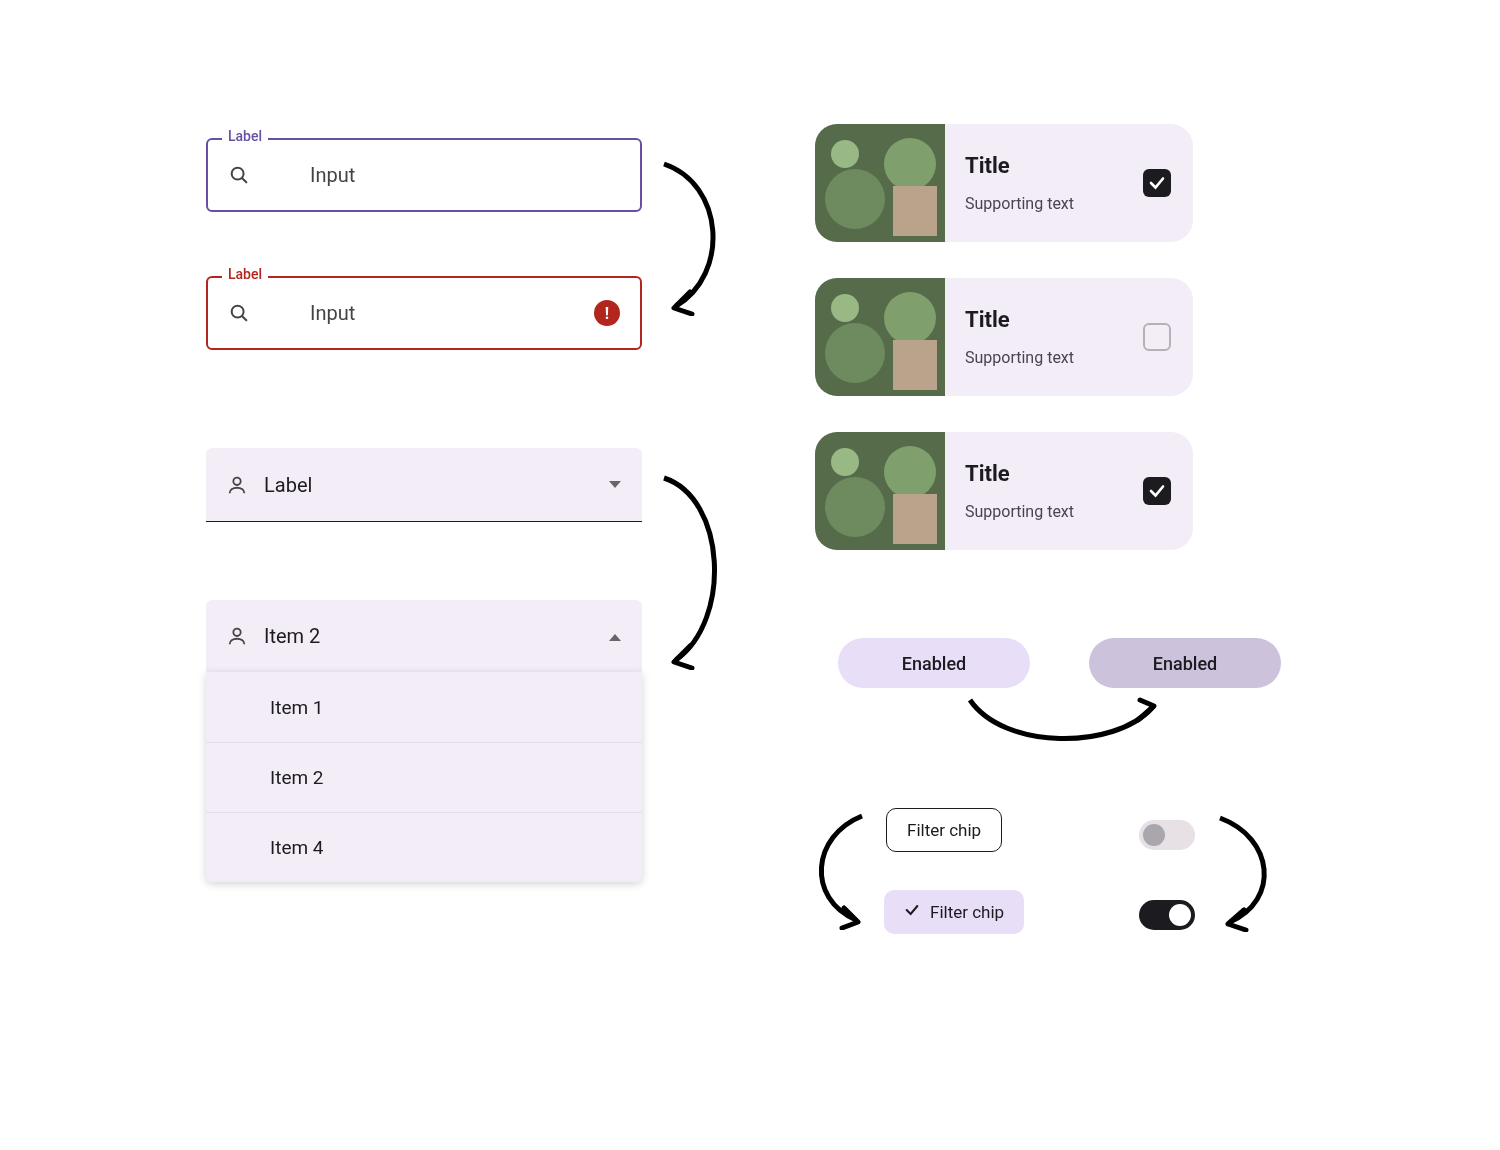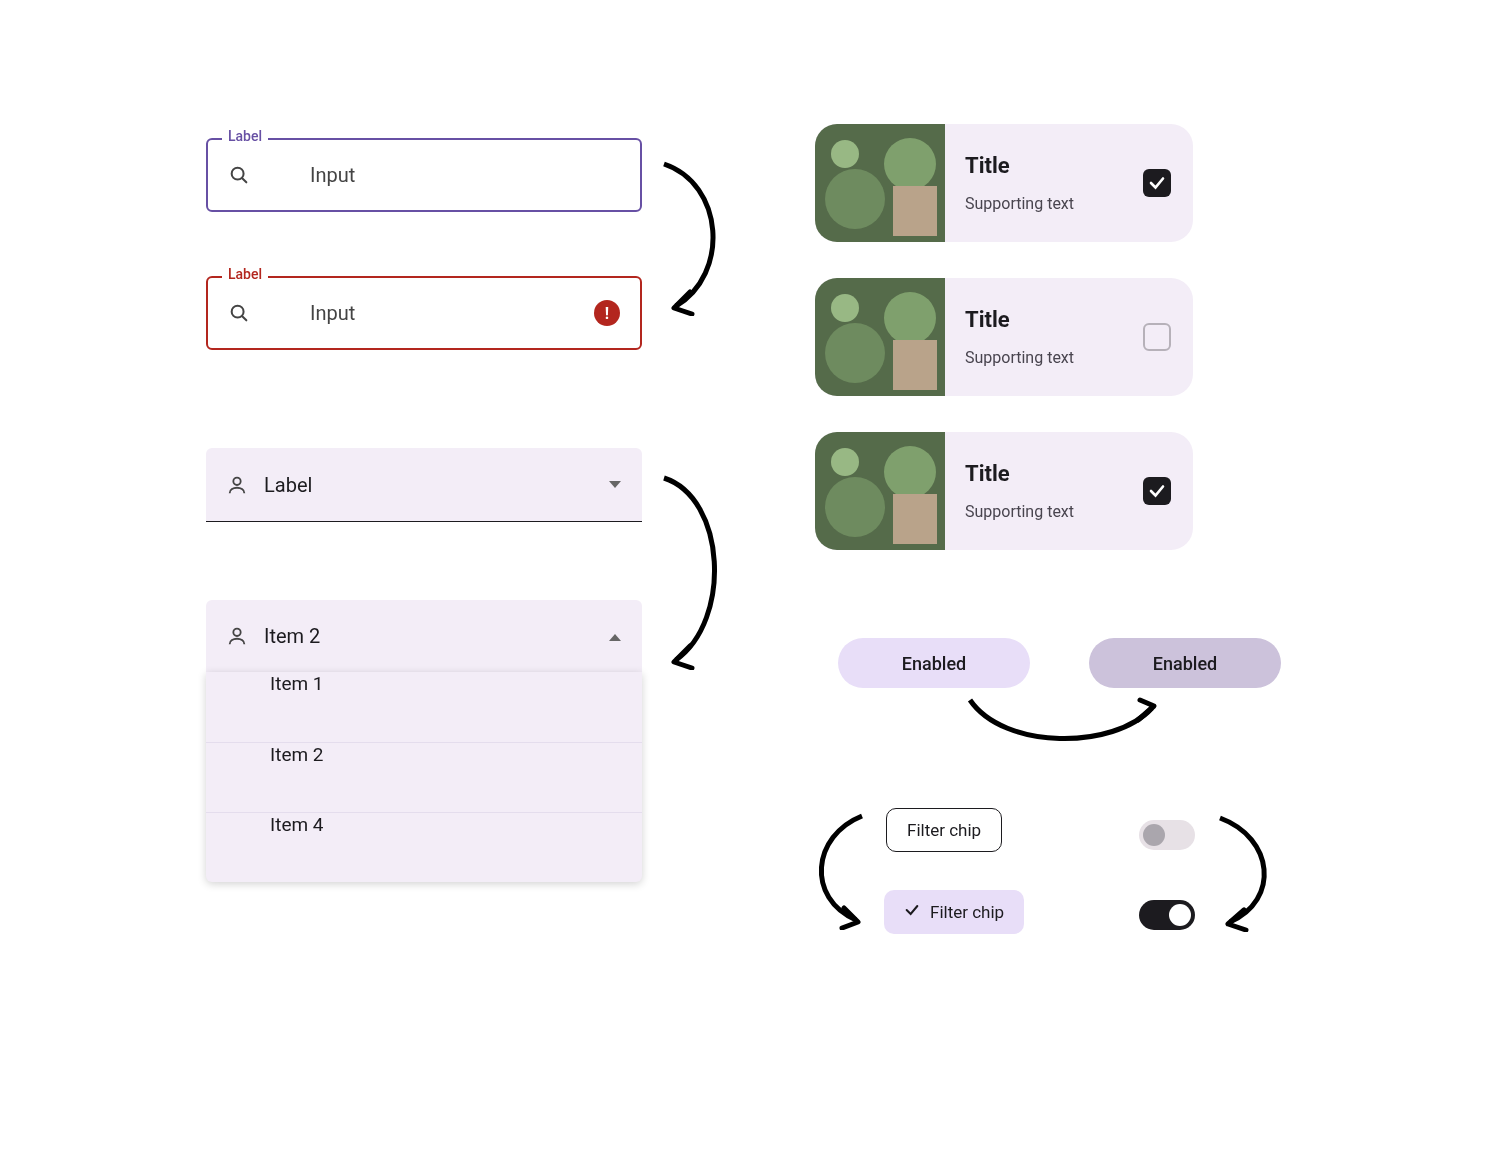--- a/index.html
+++ b/index.html
@@ -76,21 +76,21 @@
     position: absolute;
     left: 72px; top: 612px;
     width: 436px;
     background: #f3edf7;
     border-radius: 0 0 6px 6px;
     box-shadow: 0 2px 8px rgba(0,0,0,0.18);
     overflow: hidden;
   }
   .menu-item {
     height: 70px;
-    display: flex; align-items: flex-start;
+    display: flex; align-items: center;
     padding: 0 32px 0 64px;
     font-size: 19px;
     color: #1c1b1f;
     border-top: 1px solid #e4dded;
   }
   .menu-item:first-child { border-top: none; }
 
   
   .listitem {
     position: absolute;

